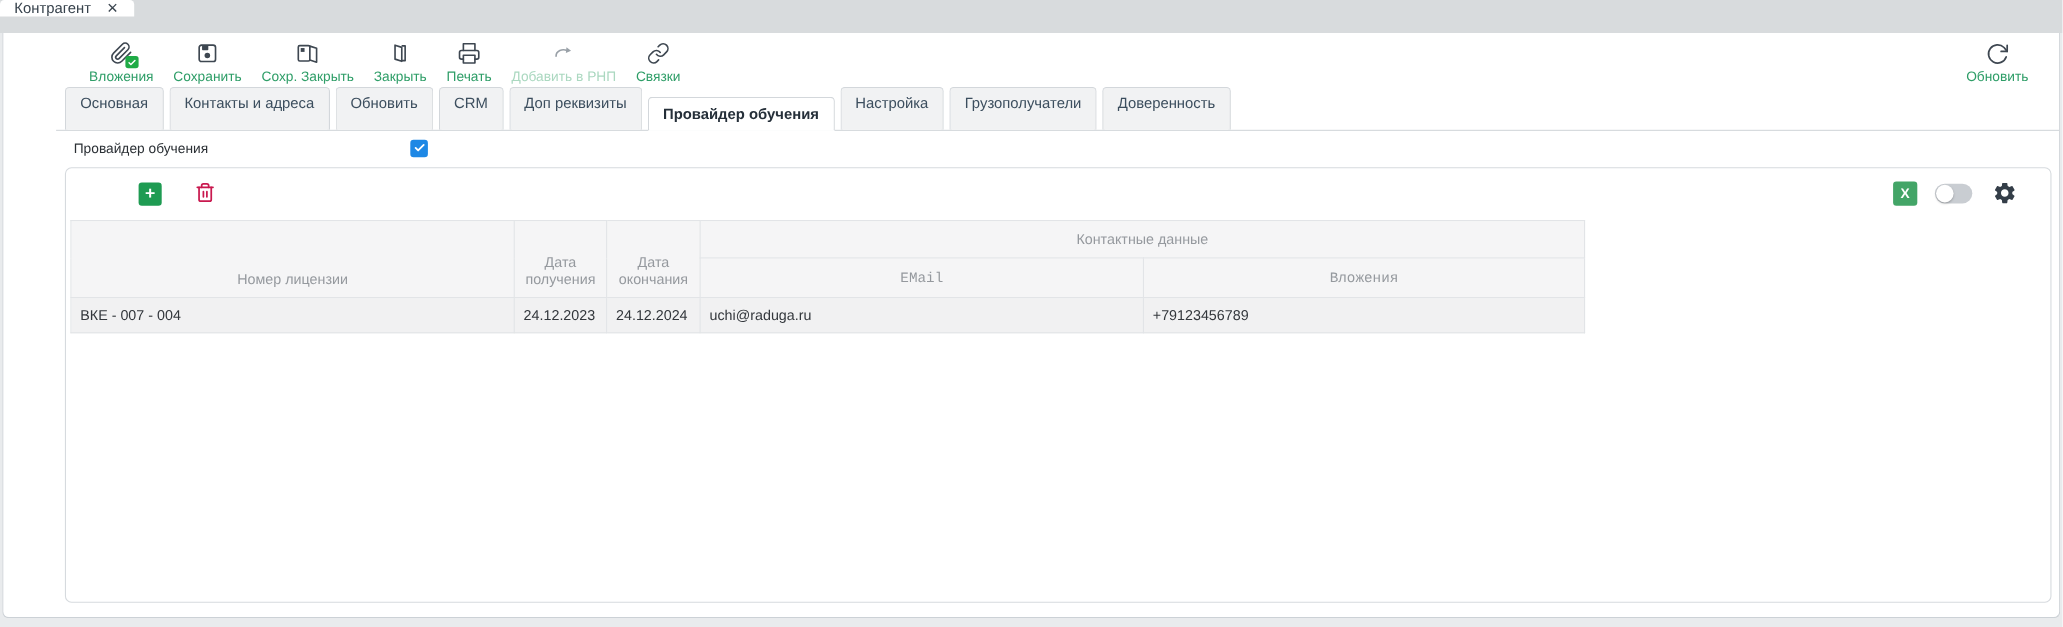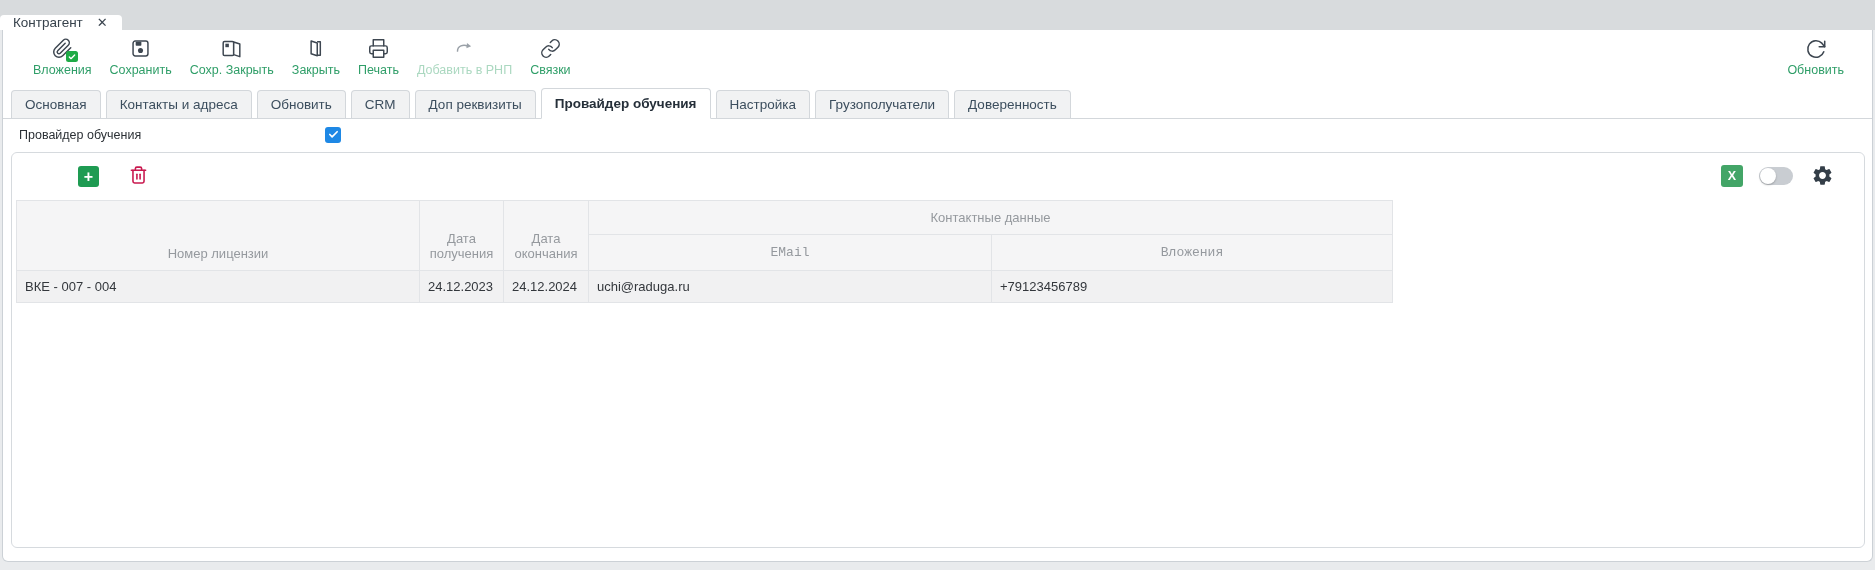--- a/index.html
+++ b/index.html
@@ -3,32 +3,32 @@
 <meta charset="utf-8">
 <style>
   * { box-sizing: border-box; margin: 0; padding: 0; }
   html, body { width: 1875px; height: 570px; overflow: hidden; }
   body {
     font-family: "Liberation Sans", "DejaVu Sans", sans-serif;
     background: #e9ebed;
     color: #33373c;
   }
   
-  .win-strip { height: 30px; background: #d8dbdd; display: flex; align-items: flex-end; }
+  .win-strip { height: 30px; background: #d8dbdd; display: flex; align-items: flex-start; }
   .win-tab {
     background: #ffffff; display: flex; align-items: center; gap: 14px;
     padding: 0 14px 0 13px; border-radius: 4px 4px 0 0; cursor: default;
   }
   .win-tab-label { font-size: 13.5px; color: #37424c; }
   .win-tab-close { font-size: 13px; font-weight: bold; color: #3c4650; cursor: pointer; line-height: 1; }
   
   .content {
     background: #ffffff; margin: 0 2px; height: 532px;
     border: 1px solid #ccd1d6; border-top: none; border-radius: 0 0 6px 6px;
-    position: relative; overflow: hidden;
+    position: relative; overflow: hidden; padding-left: 48px;
   }
   
   .toolbar { display: flex; align-items: flex-start; padding: 7px 0 0 26px; height: 58px; }
   .tb-btn {
     display: flex; flex-direction: column; align-items: center; gap: 3px;
     padding: 0 4px; margin-right: 10px; cursor: pointer; background: none; border: none;
   }
   .tb-btn .ico { height: 23px; display: flex; align-items: center; justify-content: center; position: relative; }
   .tb-btn .lbl { font-size: 12.5px; color: #2f9e68; white-space: nowrap; }
   .tb-btn.disabled .lbl { color: #abd8c0; cursor: default; }
@@ -38,21 +38,21 @@
   .tb-refresh { margin-right: 24px; }
   .badge {
     position: absolute; right: -4px; bottom: -2px; width: 12px; height: 11px;
     background: #1fab46; border-radius: 2.5px; display: flex; align-items: center; justify-content: center;
   }
   
   .tabs { display: flex; align-items: flex-end; padding-left: 8px; border-bottom: 1px solid #d3d7db; height: 31px; }
   .tab {
     background: #f1f2f3; border: 1px solid #d3d7db; border-bottom: none;
     border-radius: 4px 4px 0 0; margin-right: 5px; padding: 0 13px;
-    height: 28px; line-height: 27px; font-size: 13.5px; color: #3c4e5e;
+    height: 39px; line-height: 27px; font-size: 13.5px; color: #3c4e5e;
     cursor: pointer; white-space: nowrap;
   }
   .tab.active {
     background: #ffffff; color: #252f39; font-weight: bold; height: 31px; line-height: 30px;
     margin-bottom: -1px; border-bottom: 1px solid #ffffff;
   }
   
   .chk-row { display: flex; align-items: center; padding: 7px 0 6px 16px; height: 30px; }
   .chk-label { font-size: 12.5px; color: #2b3035; width: 306px; }
   .checkbox {

